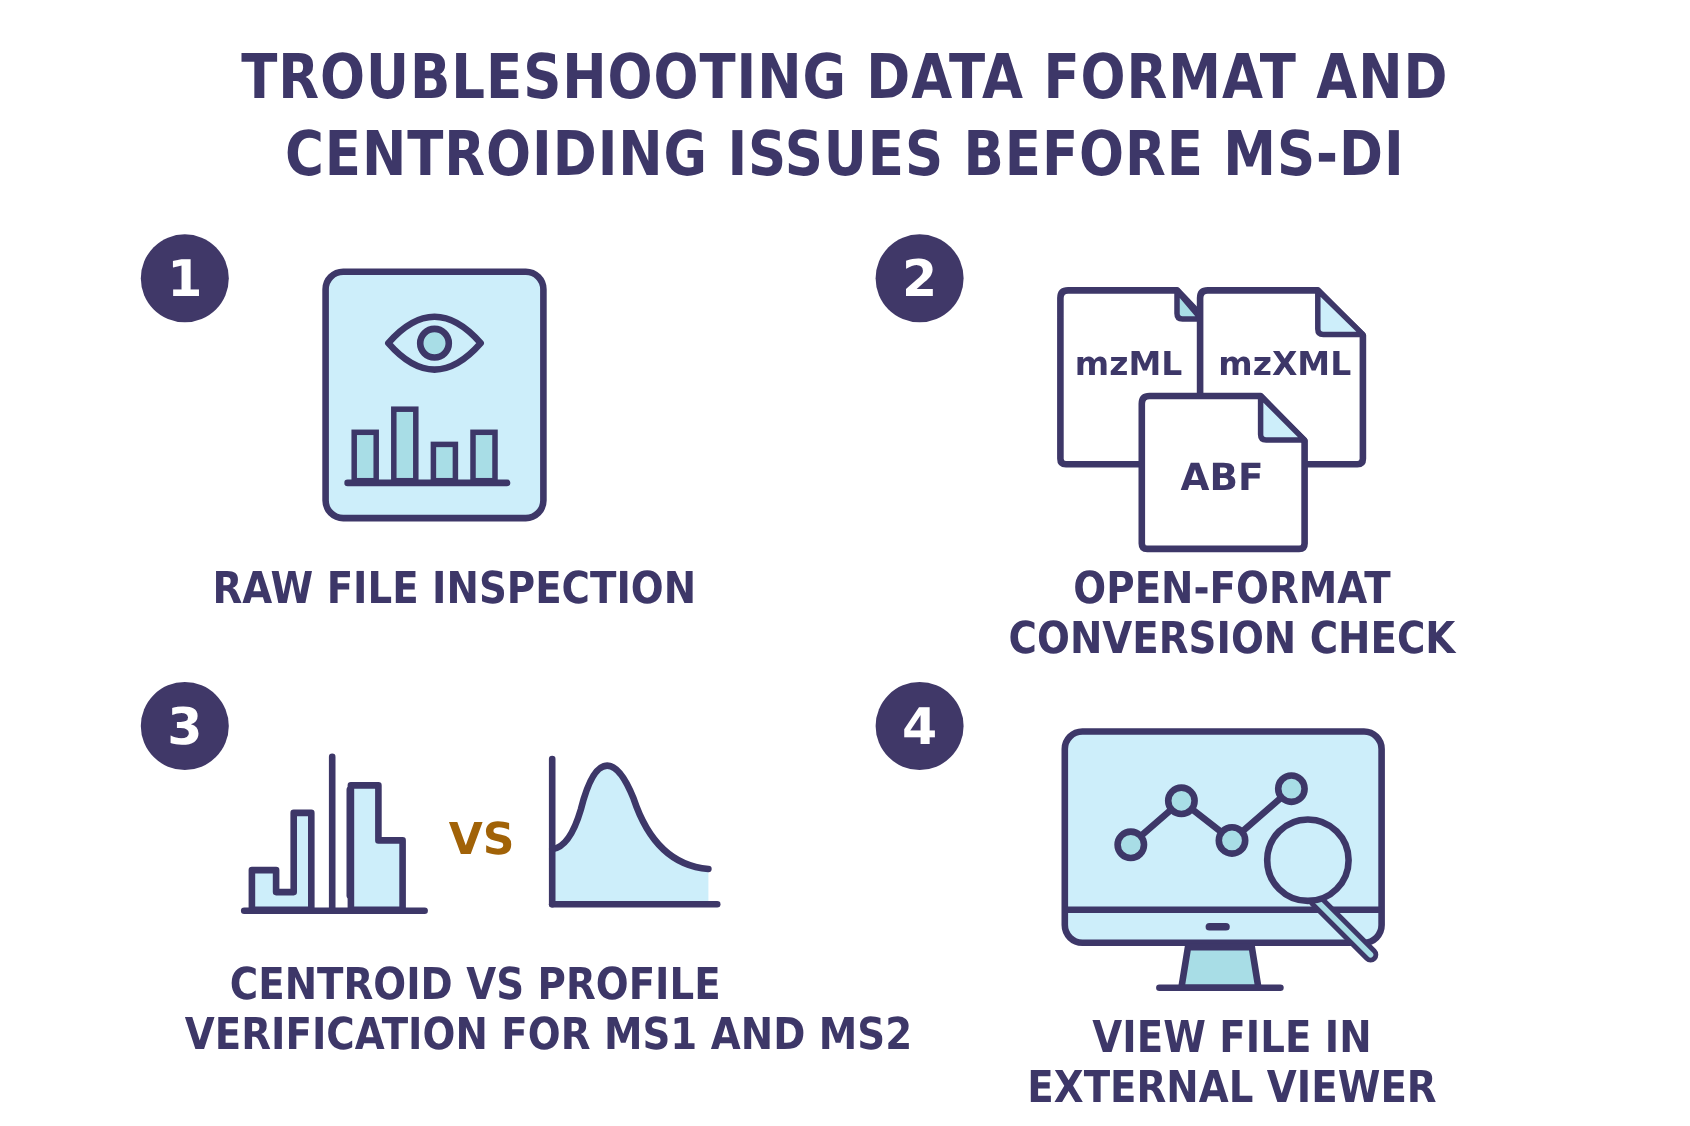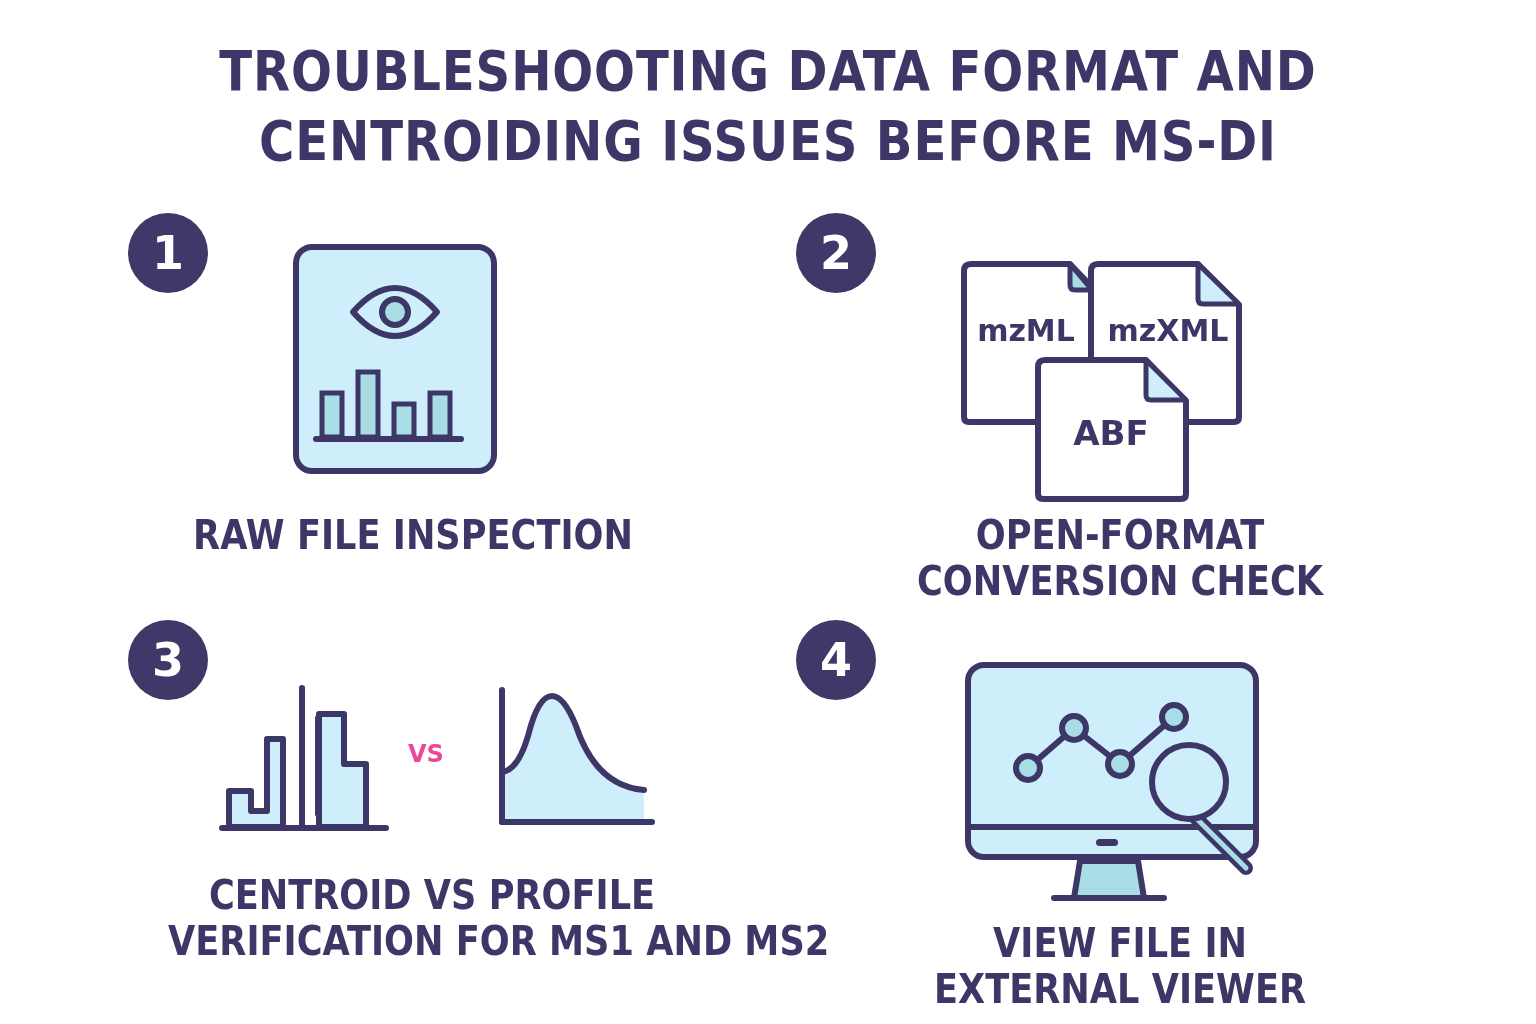--- a/index.html
+++ b/index.html
@@ -11,21 +11,21 @@
   .title div { white-space: nowrap; }
   .badge { position: absolute; width: 80px; height: 80px; border-radius: 50%;
            background: #403868; color: #fff; font-weight: bold; font-size: 46px;
            display: flex; align-items: center; justify-content: center;
            font-family: "DejaVu Sans", sans-serif; }
   .label { position: absolute; text-align: center; font-weight: bold; font-size: 40px;
            line-height: 46px; color: #3d3768; white-space: nowrap;
            font-family: "DejaVu Sans", sans-serif; transform: scaleX(0.88); }
   .label div { white-space: nowrap; }
   svg { position: absolute; overflow: visible; }
-  .vs { position: absolute; font-weight: bold; font-size: 24px; color: #ec4899;
+  .vs { position: absolute; font-weight: bold; font-size: 40px; color: #a16207;
         font-family: "DejaVu Sans", sans-serif; }
 </style>
 </head>
 <body>
 
 <div class="title">
   <div>TROUBLESHOOTING DATA FORMAT AND</div>
   <div>CENTROIDING ISSUES BEFORE MS-DI</div>
 </div>
 

